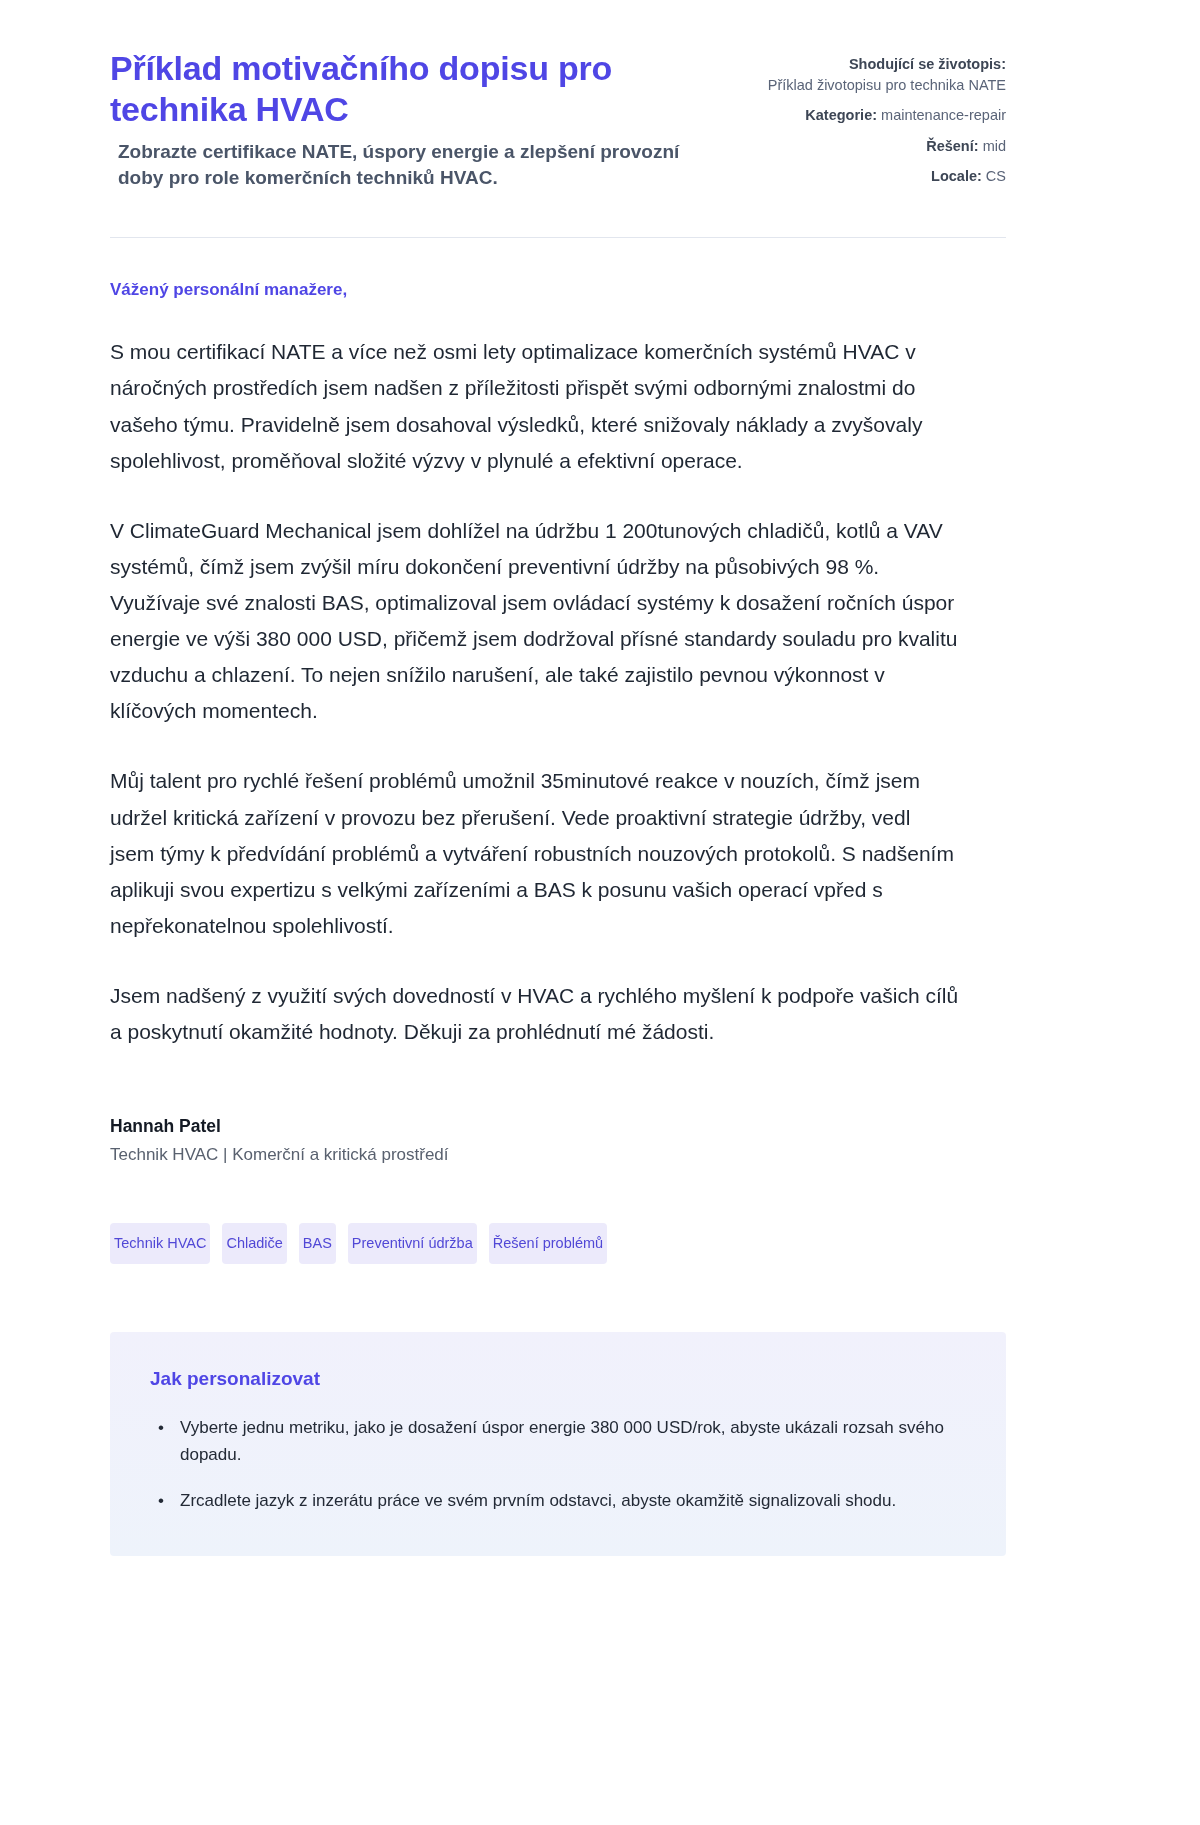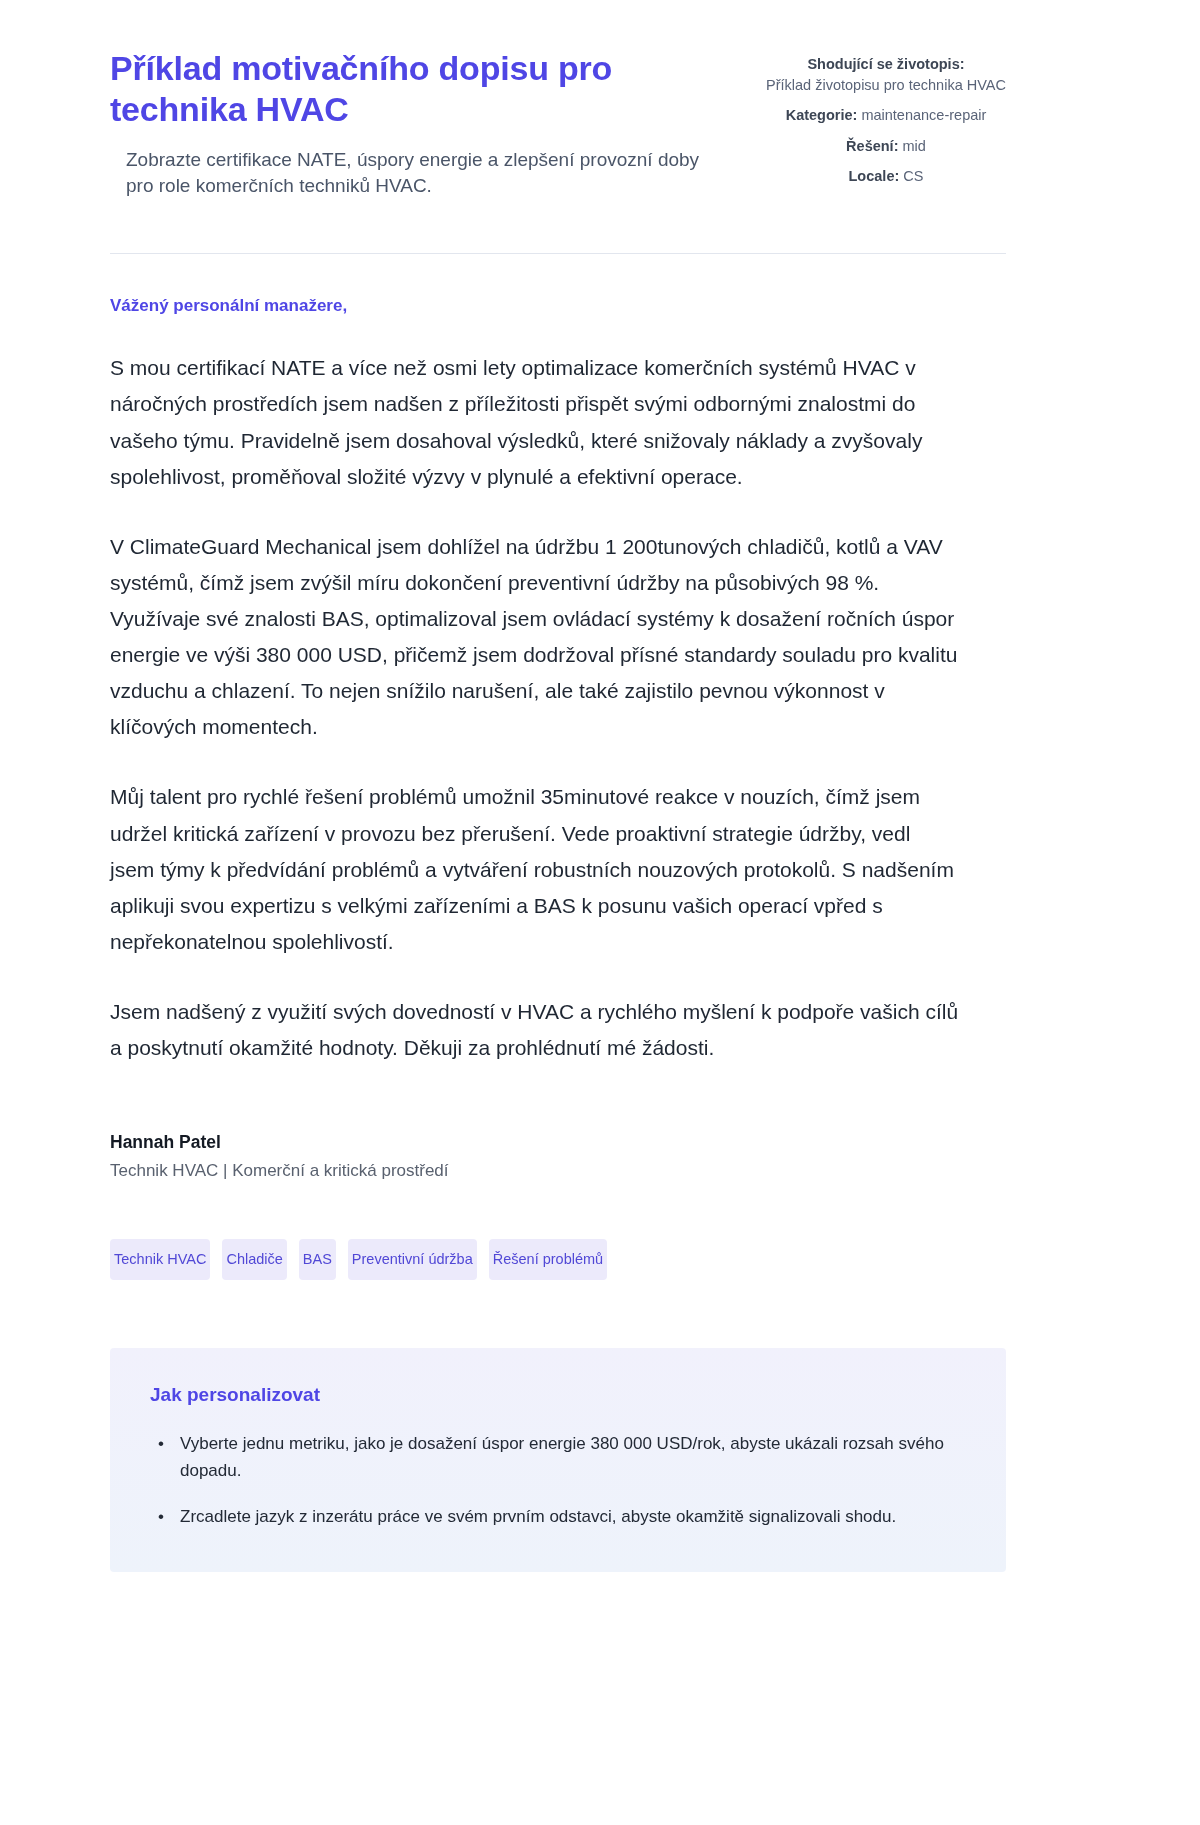--- a/index.html
+++ b/index.html
@@ -37,37 +37,36 @@
     font-size: 34px;
     line-height: 1.22;
     font-weight: 700;
     color: #4f46e5;
     margin: 0 0 4px 0;
     letter-spacing: -0.2px;
   }
   .doc-subtitle {
     font-size: 19px;
     line-height: 1.38;
-    font-weight: 400;
+    font-weight: 700;
     color: #4a5568;
-    margin: 16px;
+    margin: 8px;
   }
 
   .header-meta {
     flex: 0 0 auto;
     width: 240px;
     text-align: right;
     font-size: 14.5px;
     line-height: 1.42;
     color: #4a5568;
     padding-top: 6px;
   }
   .meta-row {
     margin-bottom: 10px;
-    text-align: center;
   }
   .meta-row:last-child { margin-bottom: 0; }
   .meta-label {
     font-weight: 700;
     color: #3d4655;
   }
   .meta-value {
     font-weight: 400;
     color: #5a6478;
   }
@@ -180,21 +179,21 @@
 
     <div class="header-left">
       <h1 class="doc-title">Příklad motivačního dopisu pro technika HVAC</h1>
       <p class="doc-subtitle">Zobrazte certifikace NATE, úspory energie a zlepšení provozní doby pro role komerčních techniků HVAC.</p>
     </div>
 
     <div class="header-meta">
 
       <div class="meta-row">
         <span class="meta-label">Shodující se životopis:</span>
-        <span class="meta-block-value">Příklad životopisu pro technika HVAC</span>
+        <span class="meta-block-value">Příklad životopisu pro technika NATE</span>
       </div>
 
       <div class="meta-row">
         <span class="meta-label">Kategorie:</span>
         <span class="meta-value">maintenance-repair</span>
       </div>
 
       <div class="meta-row">
         <span class="meta-label">Řešení:</span>
         <span class="meta-value">mid</span>

